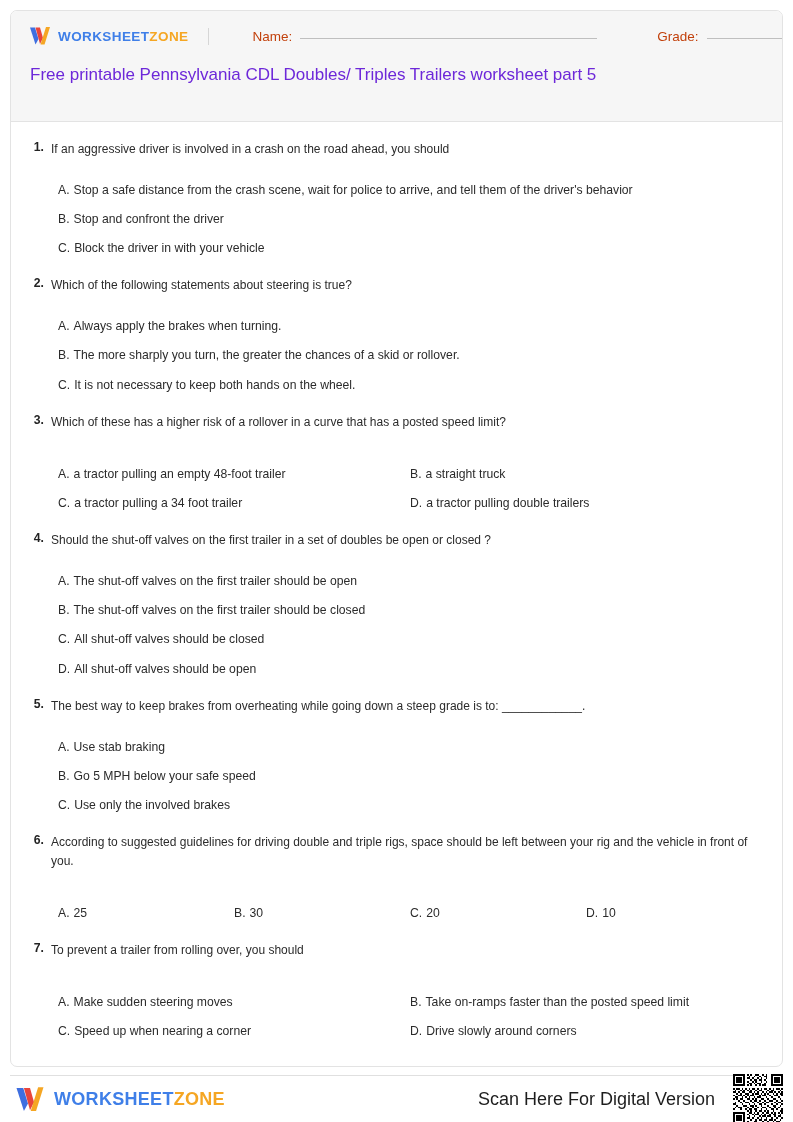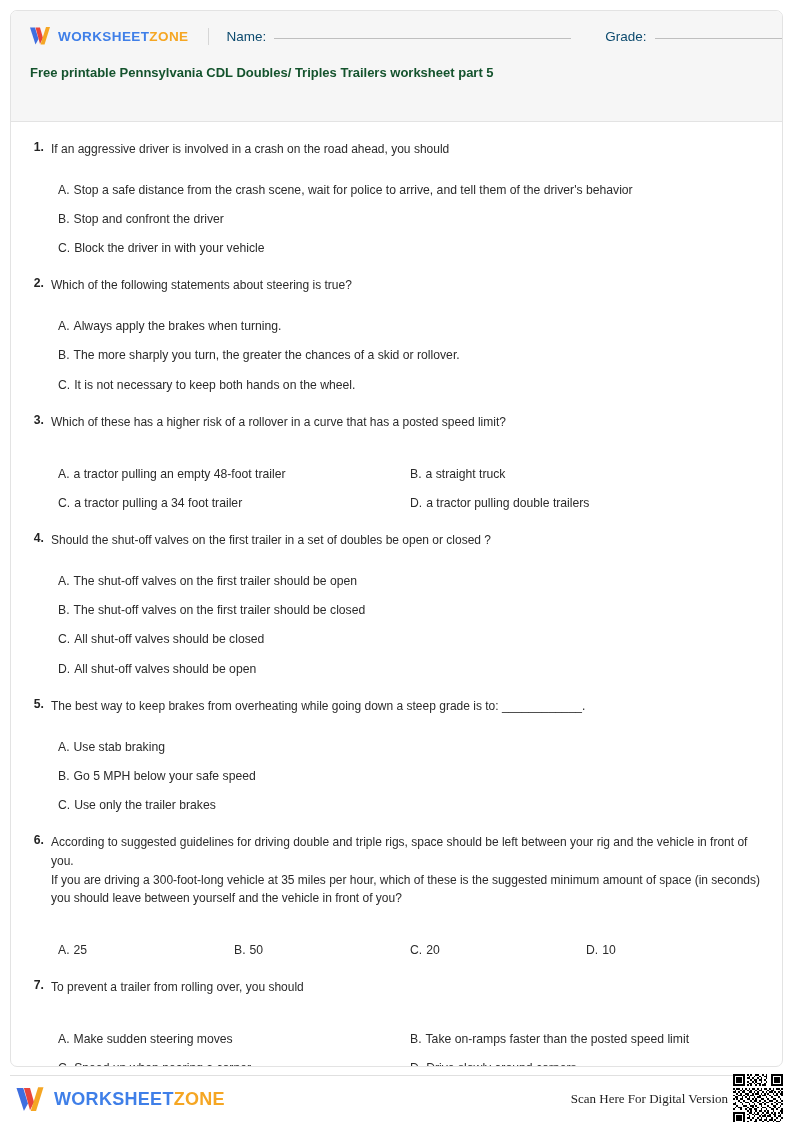--- a/index.html
+++ b/index.html
@@ -67,41 +67,42 @@
     margin: 0 17px 0 20px;
     flex: 0 0 auto;
   }
   .field {
     display: flex;
     align-items: baseline;
     flex: 0 0 auto;
   }
   .field-label {
     font-size: 13.5px;
-    color: #0c4a6e;
+    color: #c2410c;
     white-space: nowrap;
+    margin-left: 26px;
   }
   .field-line {
     height: 1px;
     background: #bfbfbf;
     margin-left: 8px;
     position: relative;
     top: -2px;
   }
   .name-line { width: 297px; }
   .grade-line { width: 183px; }
   .field-grade { margin-left: 34px; }
 
   .header-row2 {
     padding: 3px 20px 0 19px;
   }
   .sheet-title {
-    font-size: 13px;
-    font-weight: bold;
-    color: #14532d;
+    font-size: 17px;
+    font-weight: normal;
+    color: #6d28d9;
     line-height: 1.35;
   }
   .total-line {
     margin-top: 5px;
     font-size: 12.2px;
     color: #3c3c3c;
   }
   .total-line .tq-val { margin-left: 13px; }
 
   
@@ -186,25 +187,24 @@
   .footer-logo-text {
     font-size: 18px;
     font-weight: bold;
     letter-spacing: 0.3px;
   }
   .footer-logo-text .w1 { color: #3f7fe8; }
   .footer-logo-text .w2 { color: #f5a623; }
 
   .footer-spacer { flex: 1 1 auto; }
   .scan-text {
-    font-size: 13px;
+    font-size: 18px;
     color: #1d1d1d;
-    margin-right: 5px;
+    margin-right: 18px;
     white-space: nowrap;
-    font-family: Liberation Serif, serif;
   }
   .qr {
     width: 50px; height: 50px;
     flex: 0 0 auto;
     display: block;
   }
 </style>
 </head>
 <body>
 
@@ -303,34 +303,33 @@
         <div class="question">
           <div class="q-head">
             <div class="q-num">5.</div>
             <div class="q-text">
               <span class="stem-line">The best way to keep brakes from overheating while going down a steep grade is to: ____________.</span>
             </div>
           </div>
           <div class="options cols-1">
             <div class="opt"><span class="opt-letter">A.</span><span>Use stab braking</span></div>
             <div class="opt"><span class="opt-letter">B.</span><span>Go 5 MPH below your safe speed</span></div>
-            <div class="opt"><span class="opt-letter">C.</span><span>Use only the trailer brakes</span></div>
+            <div class="opt"><span class="opt-letter">C.</span><span>Use only the involved brakes</span></div>
           </div>
         </div>
         <div class="question">
           <div class="q-head">
             <div class="q-num">6.</div>
             <div class="q-text">
               <span class="stem-line">According to suggested guidelines for driving double and triple rigs, space should be left between your rig and the vehicle in front of you.</span>
-              <span class="stem-line">If you are driving a 300-foot-long vehicle at 35 miles per hour, which of these is the suggested minimum amount of space (in seconds) you should leave between yourself and the vehicle in front of you?</span>
             </div>
           </div>
           <div class="options cols-4">
             <div class="opt"><span class="opt-letter">A.</span><span>25</span></div>
-            <div class="opt"><span class="opt-letter">B.</span><span>50</span></div>
+            <div class="opt"><span class="opt-letter">B.</span><span>30</span></div>
             <div class="opt"><span class="opt-letter">C.</span><span>20</span></div>
             <div class="opt"><span class="opt-letter">D.</span><span>10</span></div>
           </div>
         </div>
         <div class="question">
           <div class="q-head">
             <div class="q-num">7.</div>
             <div class="q-text">
               <span class="stem-line">To prevent a trailer from rolling over, you should</span>
             </div>

